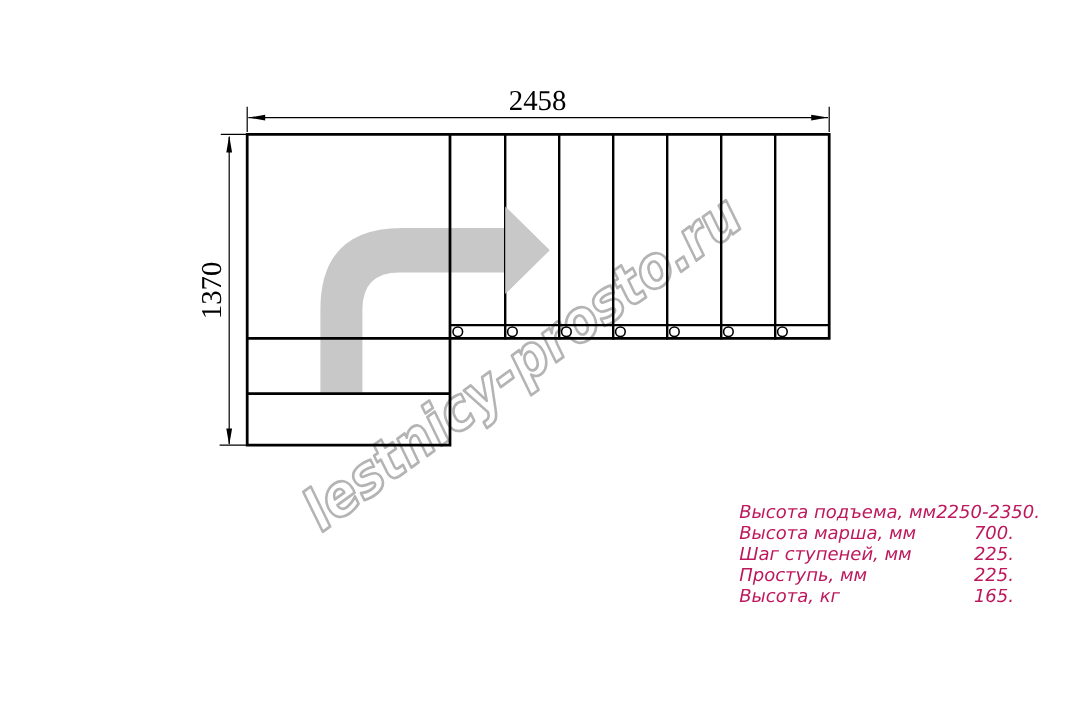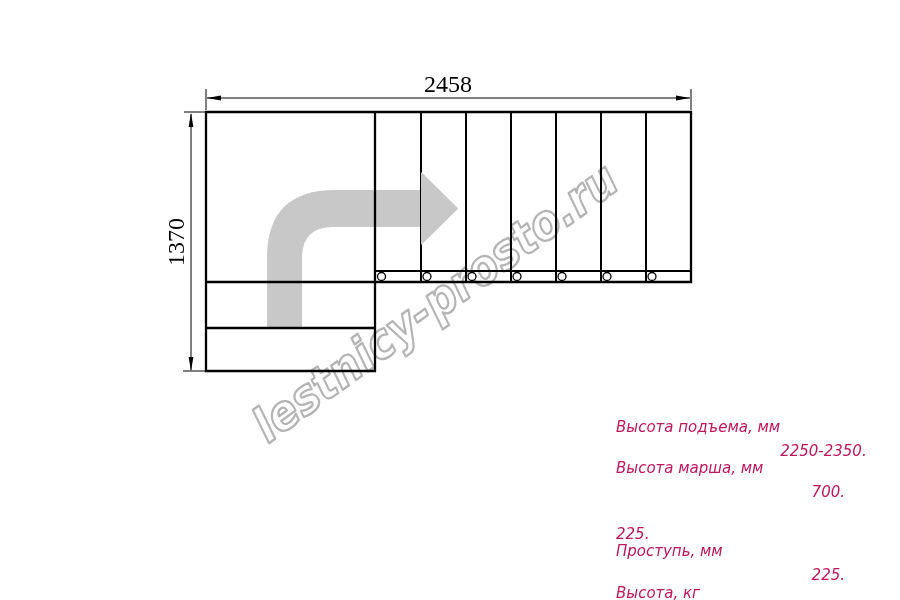--- a/index.html
+++ b/index.html
@@ -31,21 +31,21 @@
     stroke-linejoin:round;
   }
   
   .specs{
     position:absolute;left:616px;top:419px;width:229px;
     font-family:"DejaVu Sans",sans-serif;
     font-style:italic;
     font-size:15px;line-height:17.4px;color:#be185d;
   }
   .spec-row{display:flex;justify-content:space-between;white-space:nowrap;}
-  .spec-value{text-align:right;margin-top:24px;}
+  .spec-value{text-align:right;}
 </style>
 </head>
 <body>
 
 <div class="canvas">
 
   <svg width="900" height="600" viewBox="0 0 900 600">
 
     <text class="wm" transform="translate(268,444) rotate(-36)" textLength="437" lengthAdjust="spacingAndGlyphs" stroke="#b4b4b4">lestnicy-prosto.ru</text>
 
@@ -95,20 +95,21 @@
   <div class="specs">
     <div class="spec-row">
       <span class="spec-label">Высота подъема, мм</span>
       <span class="spec-value">2250-2350.</span>
     </div>
     <div class="spec-row">
       <span class="spec-label">Высота марша, мм</span>
       <span class="spec-value">700.</span>
     </div>
     <div class="spec-row">
+      <span class="spec-label">Шаг ступеней, мм</span>
       <span class="spec-value">225.</span>
     </div>
     <div class="spec-row">
       <span class="spec-label">Проступь, мм</span>
       <span class="spec-value">225.</span>
     </div>
     <div class="spec-row">
       <span class="spec-label">Высота, кг</span>
       <span class="spec-value">165.</span>
     </div>

